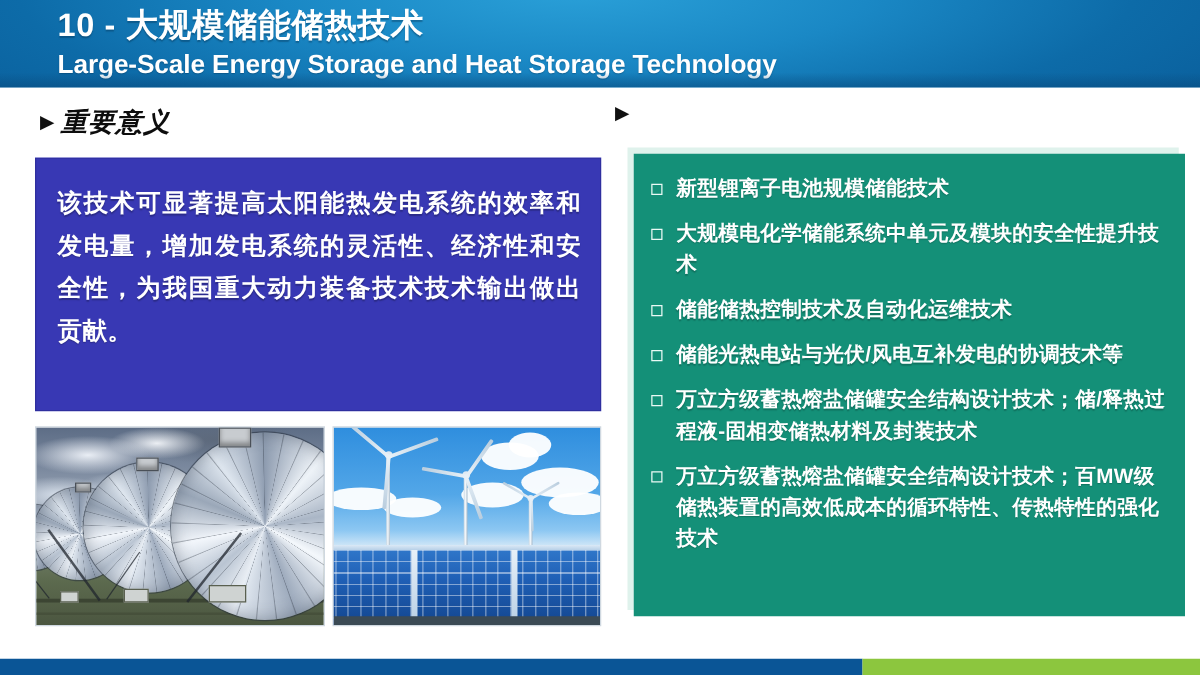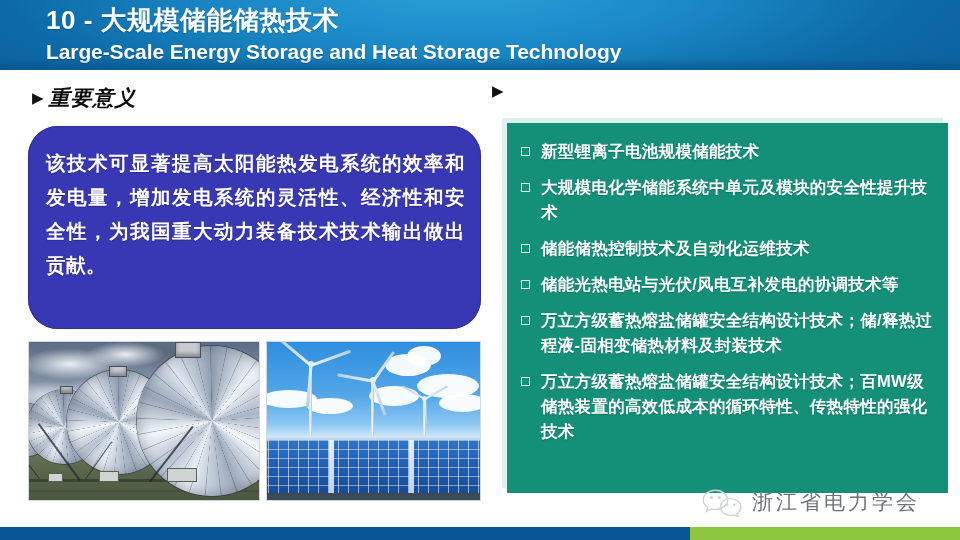--- a/index.html
+++ b/index.html
@@ -78,21 +78,20 @@
   #head-right { left: 492px; top: 84px; }
 
   
   .blue-box {
     position: absolute;
     left: 28px; top: 126px;
     width: 453px; height: 203px;
     background: #3838b4;
     padding: 20px 16px 10px 18px;
     box-shadow: 0 0 0 1px #2f2f9e inset;
-    border-radius: 30px;
   }
   .blue-box p {
     color: #ffffff;
     font-size: 19.5px;
     font-weight: bold;
     line-height: 34px;
     letter-spacing: 0.5px;
     text-align: justify;
     text-shadow: 0 1px 1px rgba(0,0,0,0.25);
   }
@@ -393,36 +392,19 @@
         <li><span class="box-marker"></span><span>新型锂离子电池规模储能技术</span></li>
         <li><span class="box-marker"></span><span>大规模电化学储能系统中单元及模块的安全性提升技术</span></li>
         <li><span class="box-marker"></span><span>储能储热控制技术及自动化运维技术</span></li>
         <li><span class="box-marker"></span><span>储能光热电站与光伏/风电互补发电的协调技术等</span></li>
         <li><span class="box-marker"></span><span>万立方级蓄热熔盐储罐安全结构设计技术；储/释热过程液-固相变储热材料及封装技术</span></li>
         <li><span class="box-marker"></span><span>万立方级蓄热熔盐储罐安全结构设计技术；百MW级储热装置的高效低成本的循环特性、传热特性的强化技术</span></li>
       </ul>
     </div>
   </div>
 
-  <div class="wechat">
-    <div class="wechat-logo">
-      <svg width="44" height="30" viewBox="0 0 44 30" xmlns="http://www.w3.org/2000/svg" aria-hidden="true">
-        <g fill="none" stroke="#cfd3d6" stroke-width="1.4">
-          <path d="M15.4 3.2C8.6 3.2 3.2 7.6 3.2 12.9c0 3 1.8 5.7 4.6 7.5l-1.3 3.9 4.6-2.4c1.4.4 2.8.6 4.3.6 6.8 0 12.2-4.4 12.2-9.6S22.2 3.2 15.4 3.2z"></path>
-          <path d="M30.8 11.6c-5.7 0-10.3 3.8-10.3 8.4 0 4.7 4.6 8.4 10.3 8.4 1.2 0 2.4-.2 3.5-.5l3.9 2-1.1-3.3c2.3-1.5 3.8-3.8 3.8-6.6 0-4.6-4.5-8.4-10.1-8.4z"></path>
-        </g>
-        <g fill="#cfd3d6">
-          <circle cx="11.4" cy="10.4" r="1.5"></circle>
-          <circle cx="19.4" cy="10.4" r="1.5"></circle>
-          <circle cx="27.2" cy="17.8" r="1.2"></circle>
-          <circle cx="34.4" cy="17.8" r="1.2"></circle>
-        </g>
-      </svg>
-    </div>
-    <span class="wechat-text">浙江省电力学会</span>
-  </div>
 
   <div class="bottom-bar">
     <div class="bb-blue"></div>
     <div class="bb-green"></div>
   </div>
 
 </div>
 
 </body></html>

